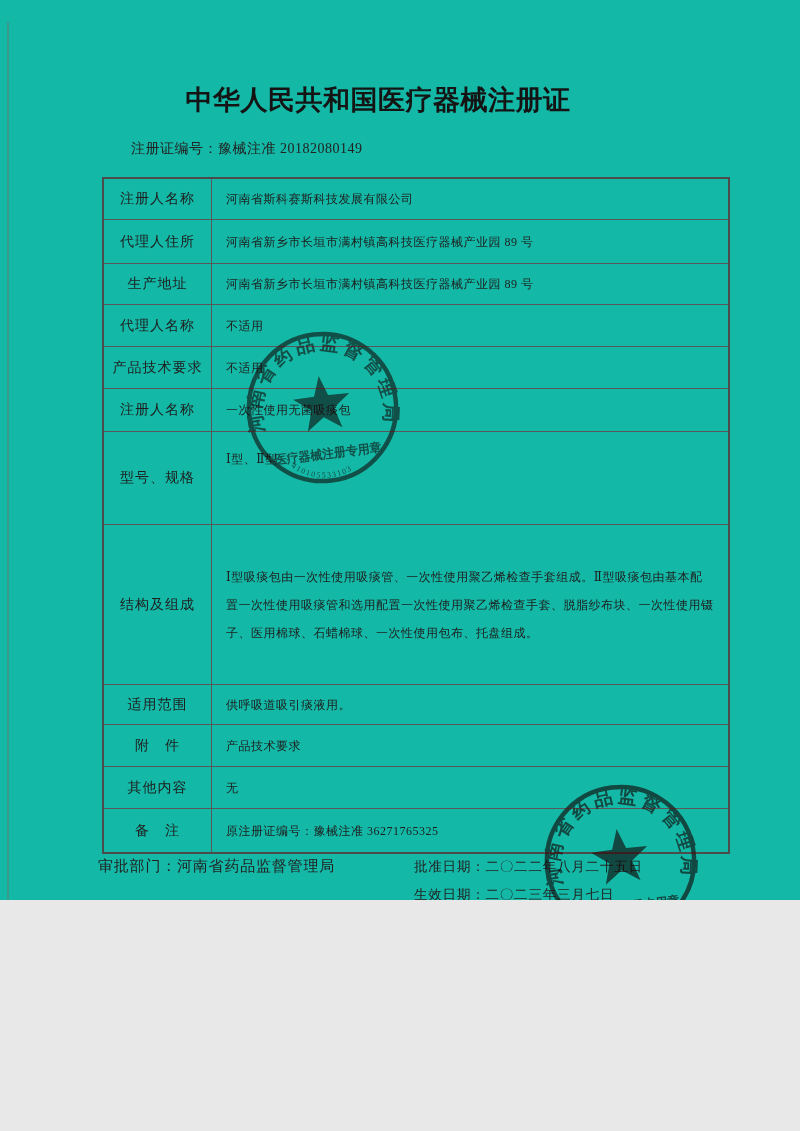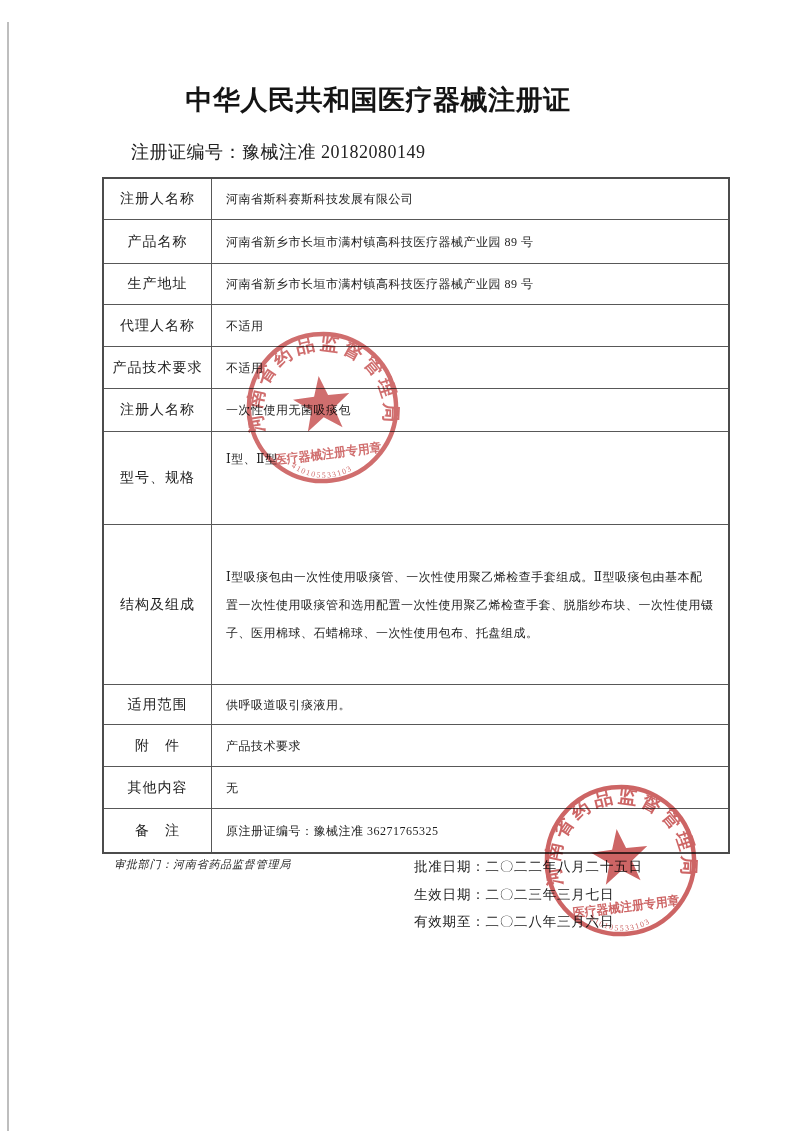--- a/index.html
+++ b/index.html
@@ -1,54 +1,54 @@
 <!DOCTYPE html>
 <html><head>
 <meta charset="utf-8">
 <style>
   html,body { margin:0; padding:0; background:#e8e8e8; }
   .page {
-    position:relative; width:800px; height:1131px; margin:0 auto;
-    background:#ffffff; overflow:hidden;
+    position:relative; width:800px; height:900px; margin:0 auto;
+    background:#14b8a6; overflow:hidden;
     font-family:"Liberation Serif","DejaVu Serif",serif;
     color:#1e1e1e;
   }
   .scan-edge {
     position:absolute; left:7px; top:22px; width:2px; height:1109px;
     background:rgba(110,110,110,0.45);
   }
   .title {
     position:absolute; top:82px; left:0; width:756px;
     text-align:center; font-size:27px; font-weight:bold;
     letter-spacing:0.5px; color:#141414;
   }
   .regline {
-    position:absolute; left:131px; top:140px; font-size:18px;
+    position:absolute; left:131px; top:140px; font-size:14px;
     letter-spacing:0.5px; color:#222;
   }
   .cert-table {
     position:absolute; left:102px; top:177px; width:628px;
     border:2px solid #4c4c4c; box-sizing:border-box; background:transparent;
   }
   .trow { display:flex; border-bottom:1.6px solid #585858; box-sizing:border-box; }
   .trow:last-child { border-bottom:none; }
   .tlabel {
     flex:0 0 108px; width:108px; border-right:1.6px solid #585858;
     display:flex; align-items:center; justify-content:center;
     font-size:14px; letter-spacing:1px; text-align:center; box-sizing:border-box;
   }
   .tvalue {
     flex:1; display:flex; align-items:center;
     padding:12px 14px; font-size:12px; letter-spacing:0.5px; line-height:28px;
     box-sizing:border-box;
   }
   .tvalue.vtop { align-items:flex-start; padding-top:13px; }
   .footer-dept {
-    position:absolute; left:114px; top:857px; font-size:11px;
-    letter-spacing:0.8px; color:#222;font-style:italic;
+    position:absolute; left:98px; top:857px; font-size:15px;
+    letter-spacing:0.8px; color:#222;
   }
   .footer-dates {
     position:absolute; left:414px; top:853px; font-size:13.5px;
     letter-spacing:0.8px; line-height:27.5px; color:#222;
   }
   .seal {
     position:absolute; mix-blend-mode:multiply; pointer-events:none;
   }
   .seal svg { display:block; }
   .seal-mid { left:243px; top:328px; width:159px; height:159px; opacity:0.85; transform:rotate(-7deg); }
@@ -64,21 +64,21 @@
   <div class="title">中华人民共和国医疗器械注册证</div>
 
   <div class="regline">注册证编号：豫械注准 20182080149</div>
 
   <div class="cert-table">
     <div class="trow" style="height:41px">
       <div class="tlabel">注册人名称</div>
       <div class="tvalue">河南省斯科赛斯科技发展有限公司</div>
     </div>
     <div class="trow" style="height:44px">
-      <div class="tlabel">产品名称</div>
+      <div class="tlabel">代理人住所</div>
       <div class="tvalue">河南省新乡市长垣市满村镇高科技医疗器械产业园 89 号</div>
     </div>
     <div class="trow" style="height:41px">
       <div class="tlabel">生产地址</div>
       <div class="tvalue">河南省新乡市长垣市满村镇高科技医疗器械产业园 89 号</div>
     </div>
     <div class="trow" style="height:42px">
       <div class="tlabel">代理人名称</div>
       <div class="tvalue">不适用</div>
     </div>

